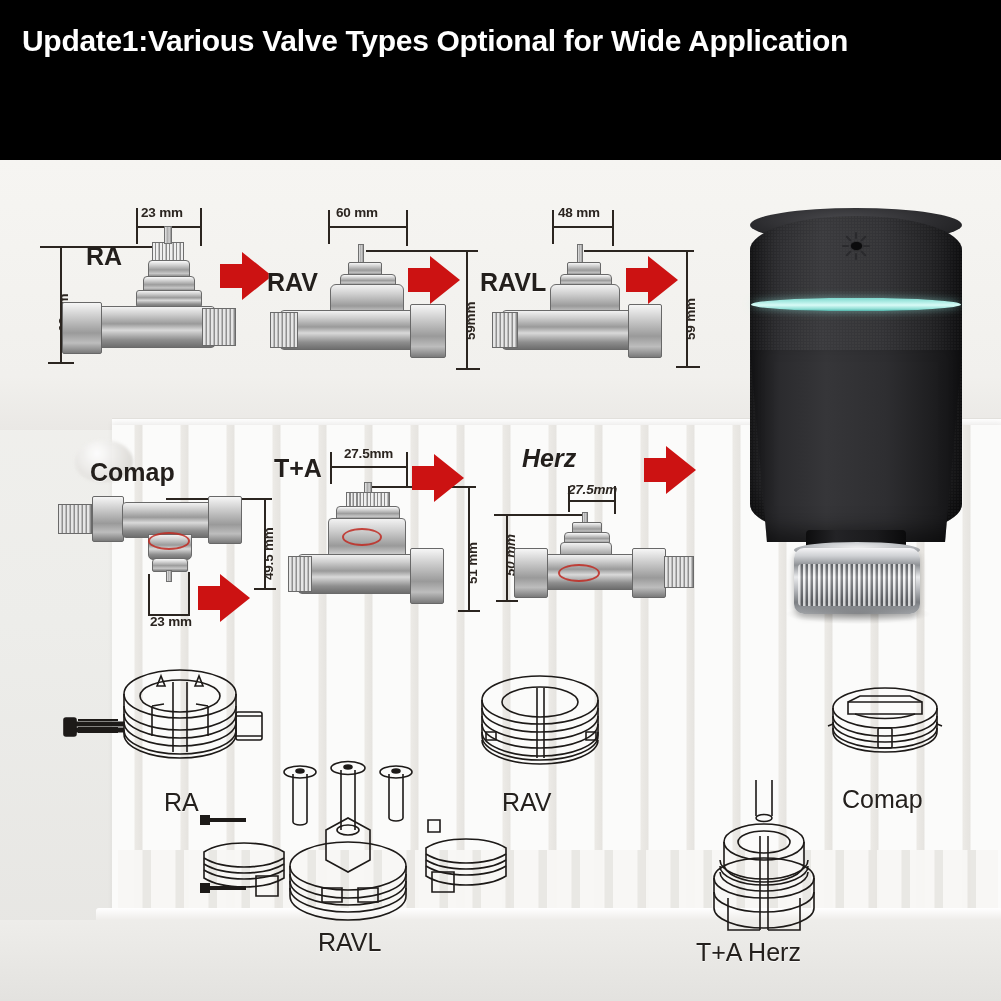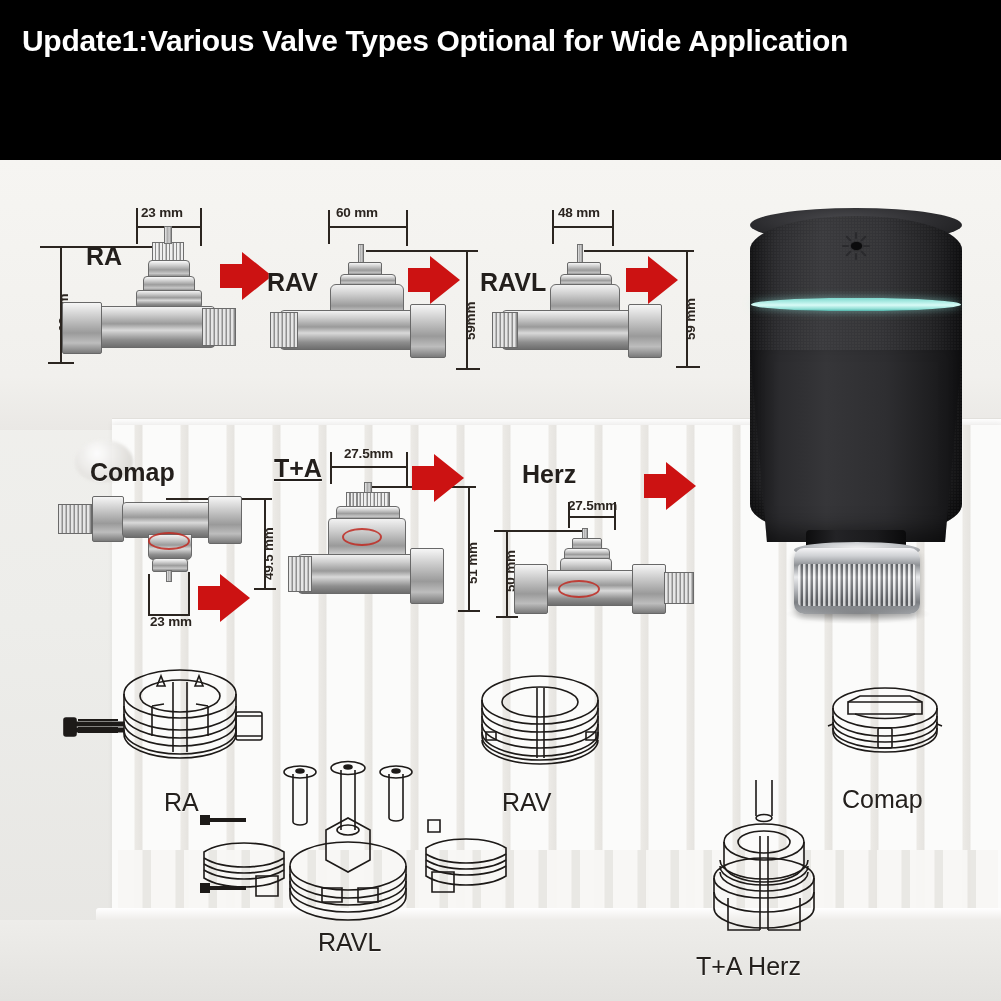--- a/index.html
+++ b/index.html
@@ -375,21 +375,21 @@
         <div class="mstem" style="left:126px; top:124px; width:6px; height:12px;"></div>
         <div class="redmark" style="left:108px; top:86px; width:42px; height:18px;"></div>
       </div>
       <div class="red-arrow" style="left:158px; top:128px; width:52px; height:48px;">
         <div class="shaft"></div>
           <div class="head"></div>
       </div>
     </div>
 
     <div class="valve-cell" style="left:268px; top:284px; width:240px; height:190px;">
-      <div class="valve-label" style="left:6px; top:10px;text-decoration:underline;">T+A</div>
+      <div class="valve-label" style="left:6px; top:10px;">T+A</div>
       <div class="dim-line-v" style="left:62px; top:8px; height:32px;"></div>
       <div class="dim-line-v" style="left:138px; top:8px; height:34px;"></div>
       <div class="dim-line-h" style="left:62px; top:22px; width:78px;"></div>
       <div class="dim-text" style="left:76px; top:2px;">27.5mm</div>
       <div class="dim-line-h" style="left:102px; top:42px; width:106px;"></div>
       <div class="dim-line-v" style="left:200px; top:42px; height:126px;"></div>
       <div class="dim-line-h" style="left:190px; top:166px; width:22px;"></div>
       <div class="dim-text vert" style="left:197px; top:140px;">51 mm</div>
 
       <div class="metal">
@@ -401,21 +401,21 @@
         <div class="mthread" style="left:20px; top:112px; width:24px; height:36px;"></div>
         <div class="mnut" style="left:142px; top:104px; width:34px; height:56px;"></div>
         <div class="redmark" style="left:74px; top:84px; width:40px; height:18px;"></div>
       </div>
       <div class="red-arrow" style="left:144px; top:10px; width:52px; height:48px;">
         <div class="shaft"></div>
           <div class="head"></div>
       </div>
     </div>
 
-    <div class="valve-cell" style="left:486px; top:292px; width:250px; height:190px;">
+    <div class="valve-cell" style="left:486px; top:276px; width:250px; height:190px;font-style:italic;">
       <div class="valve-label" style="left:36px; top:8px;">Herz</div>
       <div class="dim-line-v" style="left:82px; top:50px; height:26px;"></div>
       <div class="dim-line-v" style="left:128px; top:50px; height:28px;"></div>
       <div class="dim-line-h" style="left:82px; top:64px; width:48px;"></div>
       <div class="dim-text" style="left:82px; top:46px;">27.5mm</div>
       <div class="dim-line-h" style="left:8px; top:78px; width:88px;"></div>
       <div class="dim-line-v" style="left:20px; top:78px; height:88px;"></div>
       <div class="dim-line-h" style="left:10px; top:164px; width:22px;"></div>
       <div class="dim-text vert" style="left:17px; top:140px;">50 mm</div>
 
@@ -573,17 +573,17 @@
         <path d="M64 62 L64 84 A40 18 0 0 0 144 84 L144 62"></path>
         <path d="M60 80 A44 19 0 0 0 148 80"></path>
         <path d="M60 86 A44 19 0 0 0 148 86"></path>
         <path d="M60 92 A44 19 0 0 0 148 92"></path>
         <path d="M54 98 L54 128 A50 20 0 0 0 154 128 L154 98"></path>
         <ellipse cx="104" cy="98" rx="50" ry="20"></ellipse>
         <path d="M100 56 L100 150 M108 56 L108 150"></path>
         <path d="M68 118 L68 150 L100 150 M140 118 L140 150 L108 150"></path>
         <path d="M54 112 A50 20 0 0 0 154 112"></path>
       </svg>
-      <div class="adapter-label" style="left:36px; top:172px;">T+A Herz</div>
+      <div class="adapter-label" style="left:36px; top:158px;">T+A Herz</div>
     </div>
 
   </div>
 </div>
 
 </body></html>

